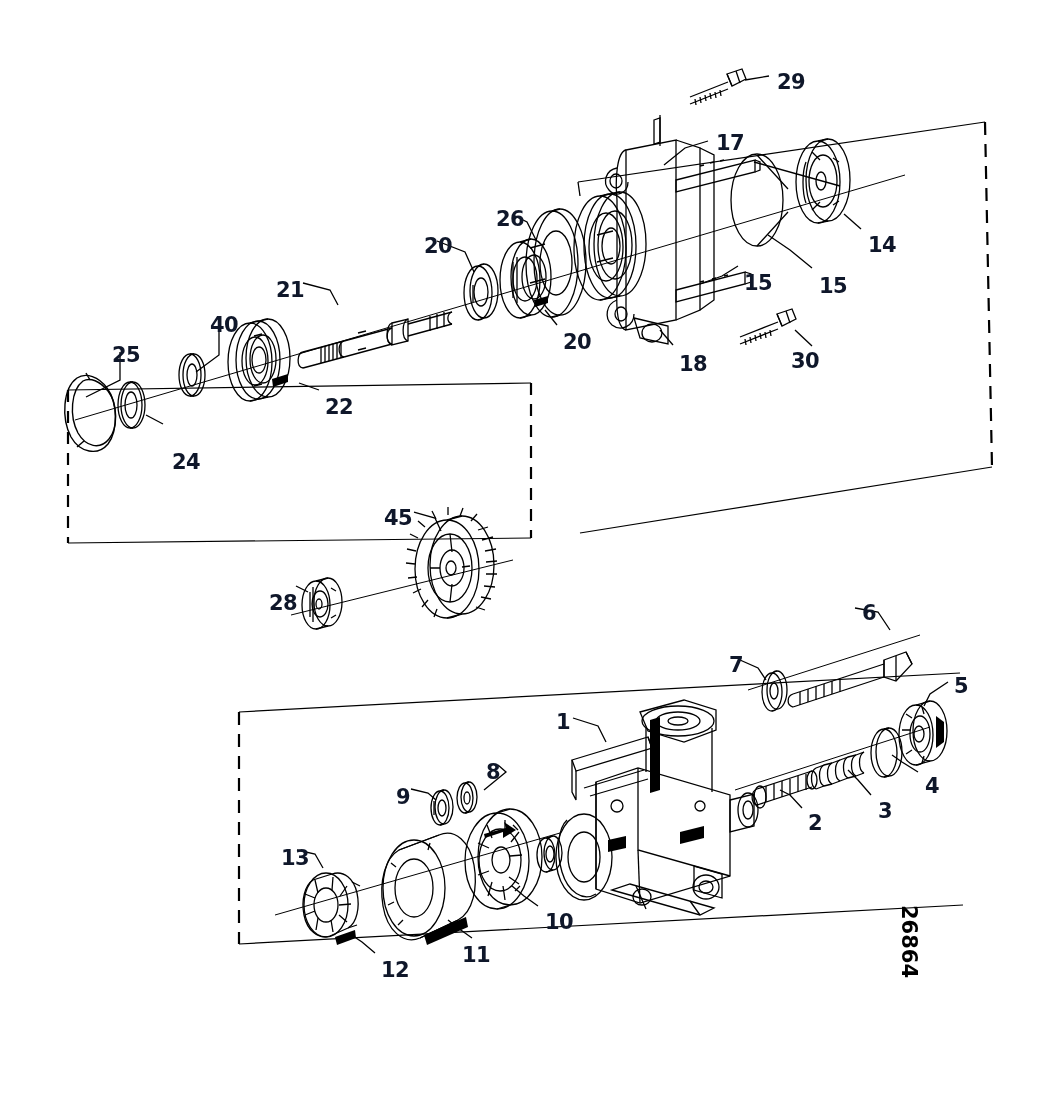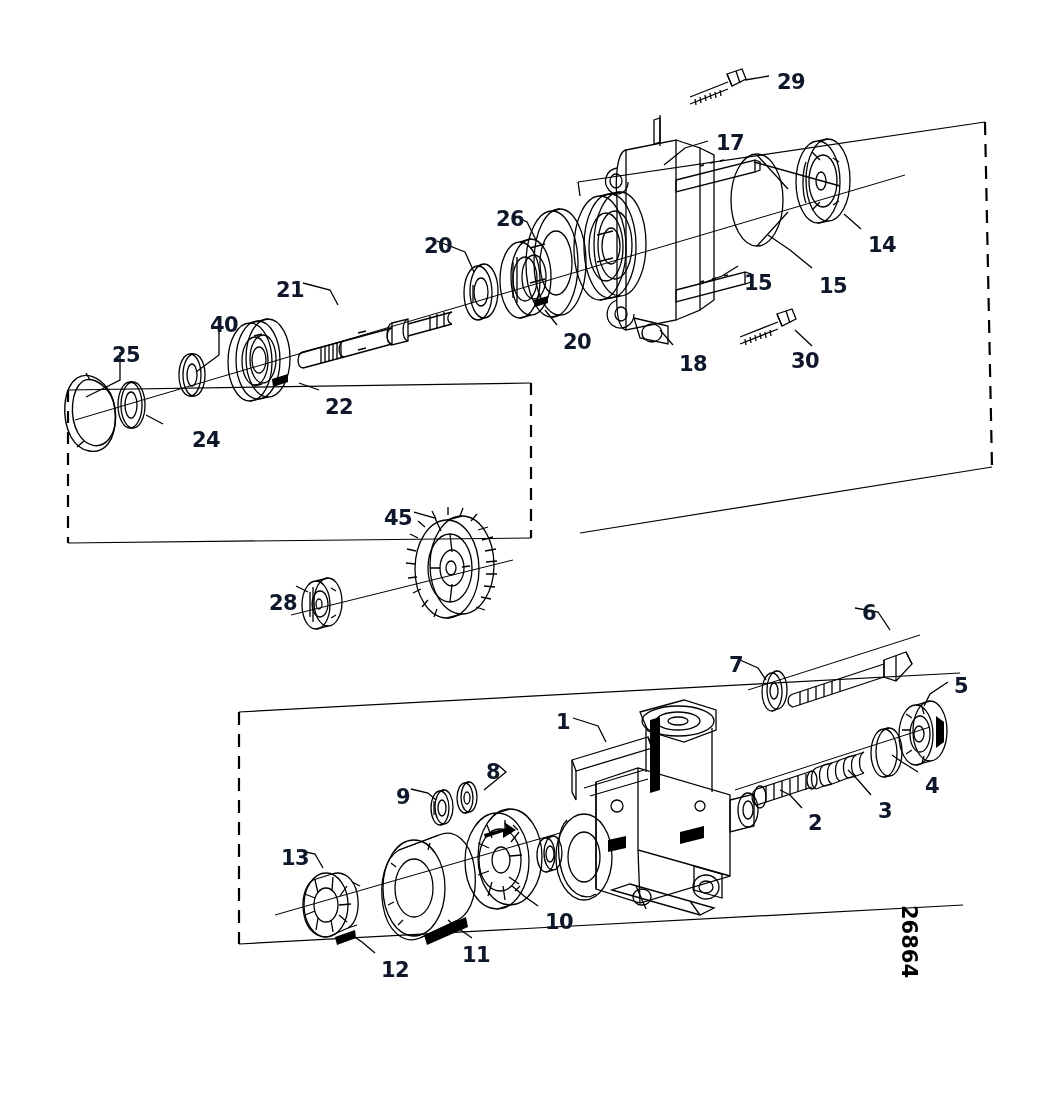--- a/index.html
+++ b/index.html
@@ -464,21 +464,21 @@
   <div class="callout" style="left:868px;top:235px;text-align:right;">14</div>
   <div class="callout" style="left:819px;top:276px;text-align:center;">15</div>
   <div class="callout" style="left:744px;top:273px;">15</div>
   <div class="callout" style="left:716px;top:133px;">17</div>
   <div class="callout" style="left:679px;top:354px;">18</div>
   <div class="callout" style="left:563px;top:332px;">20</div>
   <div class="callout" style="left:424px;top:236px;">20</div>
   <div class="callout" style="left:276px;top:280px;">21</div>
   <div class="callout" style="left:325px;top:397px;">22</div>
   <div class="callout" style="left:210px;top:315px;">40</div>
-  <div class="callout" style="left:172px;top:430px;margin-left:20px;">24</div>
+  <div class="callout" style="left:172px;top:452px;">24</div>
   <div class="callout" style="left:112px;top:345px;">25</div>
   <div class="callout" style="left:489px;top:209px;margin-left:7px;">26</div>
   <div class="callout" style="left:384px;top:508px;">45</div>
   <div class="callout" style="left:269px;top:581px;margin-top:12px;">28</div>
   <div class="callout" style="left:777px;top:72px;">29</div>
   <div class="callout" style="left:791px;top:351px;">30</div>
 
   <div id="refnum">26864</div>
 
 </div>

